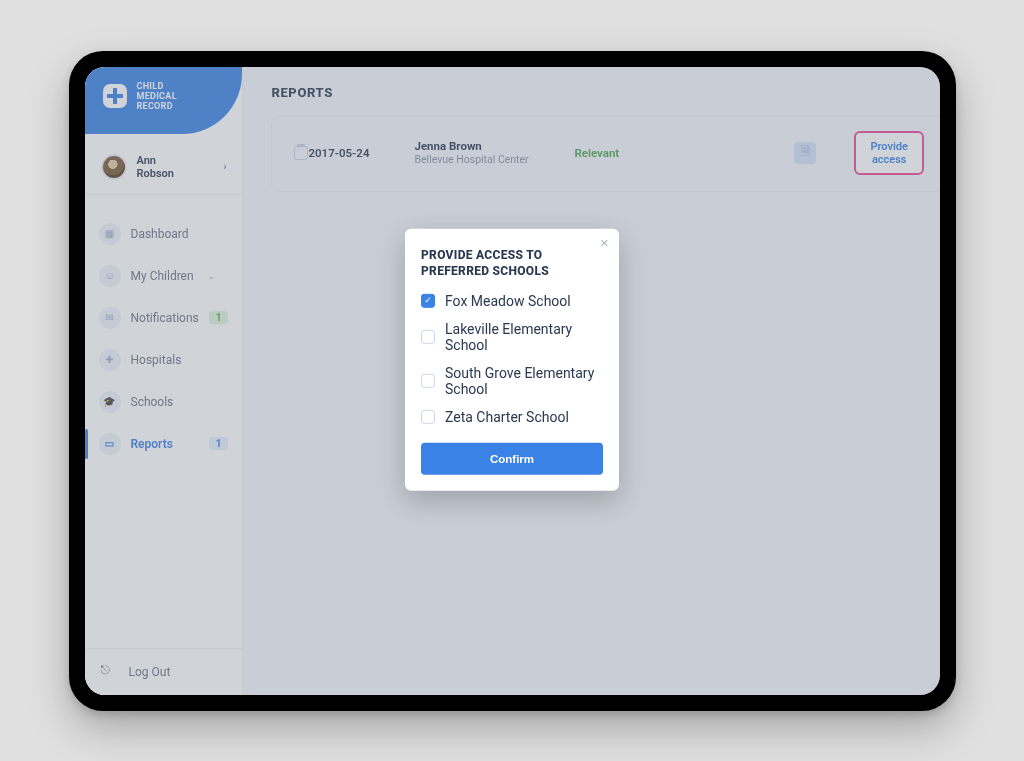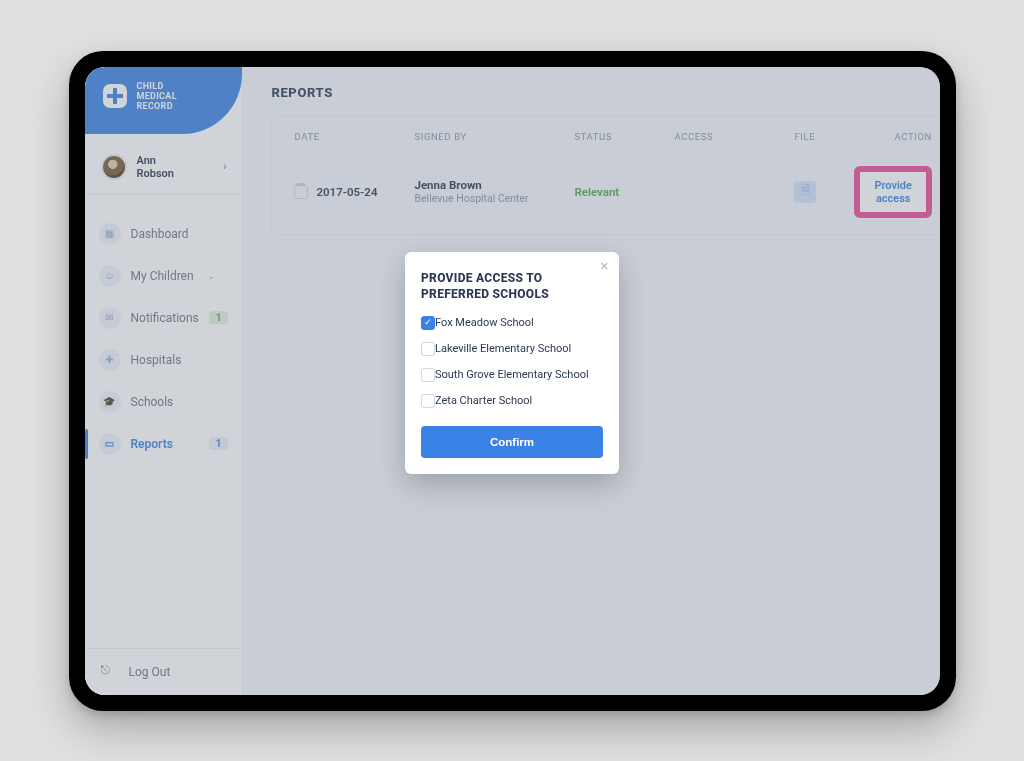--- a/index.html
+++ b/index.html
@@ -138,45 +138,45 @@
       background:#f5f8fd;
     }
     .trow {
       display:grid;
       grid-template-columns: 120px 160px 100px 120px 60px 1fr;
       padding: 14px 22px 16px;
       align-items:center;
       font-size:11.5px;
       background:#f5f8fd;
     }
-    .date-cell { display:flex; align-items:center; gap:8px; color:#2a3851; font-weight:600; }
+    .date-cell { display:flex; align-items:center; gap:0; color:#2a3851; font-weight:600; }
     .cal-ic { width:14px; height:14px; border:1.5px solid #c6d1e3; border-radius:3px; position:relative; }
     .cal-ic::before { content:""; position:absolute; top:-3px; left:2px; right:2px; height:3px; background:#c6d1e3; border-radius:1px; }
     .signed .s1 { font-weight:700; color:#2a3851; }
     .signed .s2 { color:#8693a9; font-size:10.5px; }
     .status-rel { color:#4aa351; font-weight:600; }
     .file-ic { width:22px; height:22px; border-radius:4px; background:#d4e3fb; display:inline-flex; align-items:center; justify-content:center; color:#94b4ec; font-size:12px; }
     .action-btn {
-      border:6px solid #ec4899; color:#3a82e6; background:#fff;
+      border:2px solid #ec4899; color:#3a82e6; background:#fff;
       border-radius:6px; padding:7px 14px; font-size:11px; font-weight:600;
       text-align:center; display:inline-block;
     }
     .action-cell { text-align:right; }
     
     .modal {
       position:absolute; z-index:10;
       left:50%; top:50%; transform:translate(-50%, -58%);
       width:214px;
       background:#fff; border-radius:6px;
       box-shadow: 0 10px 28px rgba(0,0,0,0.22);
       padding: 18px 16px 16px;
     }
     .modal-close { position:absolute; top:8px; right:10px; color:#aeb6c2; font-size:11px; cursor:pointer; }
     .modal-title { font-size:12px; font-weight:800; letter-spacing:0.3px; color:#2a3851; line-height:1.35; margin-bottom:14px; }
-    .opt { display:flex; align-items:center; font-size:11px; color:#2a3851; margin-bottom:12px; }
+    .opt { display:flex; align-items:center; gap:10px; font-size:14px; color:#2a3851; margin-bottom:12px; }
     .cb { width:14px; height:14px; border:1.5px solid #cfd8e7; border-radius:3px; display:inline-flex; align-items:center; justify-content:center; flex:0 0 auto; }
     .cb.checked { background:#3a82e6; border-color:#3a82e6; }
     .cb.checked::after { content:"✓"; color:#fff; font-size:9px; line-height:1; }
     .confirm-btn {
       width:100%; background:#3a82e6; color:#fff; border:none;
       border-radius:4px; padding:10px 4px; font-size:11.5px; font-weight:600;
       margin-top:6px;
     }
   </style>
 </head>
@@ -238,28 +238,20 @@
         <span class="ic" style="width:18px;height:18px;border-radius:4px">⎋</span>
         <span>Log Out</span>
       </div>
     </aside>
 
     <main class="main">
       <div class="page-title">REPORTS</div>
 
       <div class="card">
 
-        <div class="thead">
-          <div>DATE</div>
-          <div>SIGNED BY</div>
-          <div>STATUS</div>
-          <div>ACCESS</div>
-          <div>FILE</div>
-          <div style="text-align:right">ACTION</div>
-        </div>
 
         <div class="trow">
           <div class="date-cell">
             <span class="cal-ic"></span>
             <span>2017-05-24</span>
           </div>
           <div class="signed">
             <div class="s1">Jenna Brown</div>
             <div class="s2">Bellevue Hospital Center</div>
           </div>

